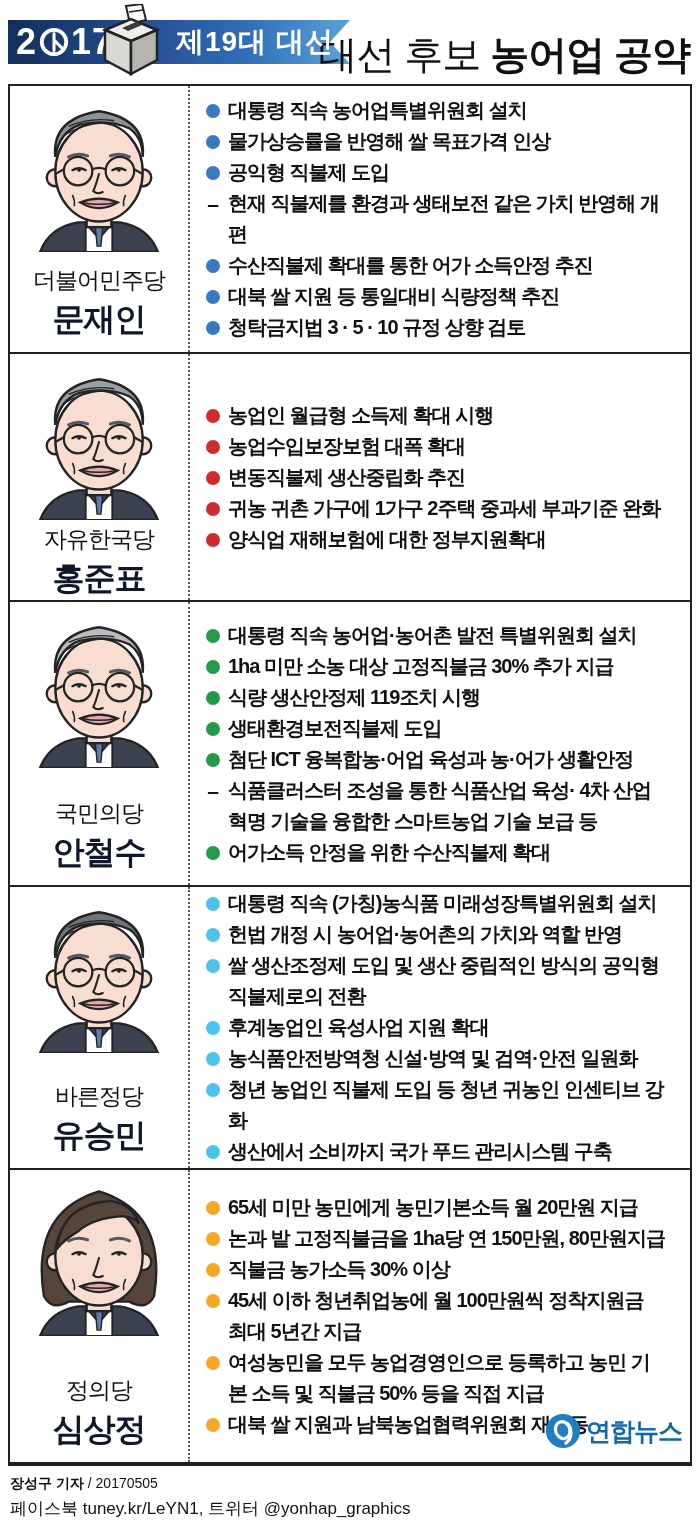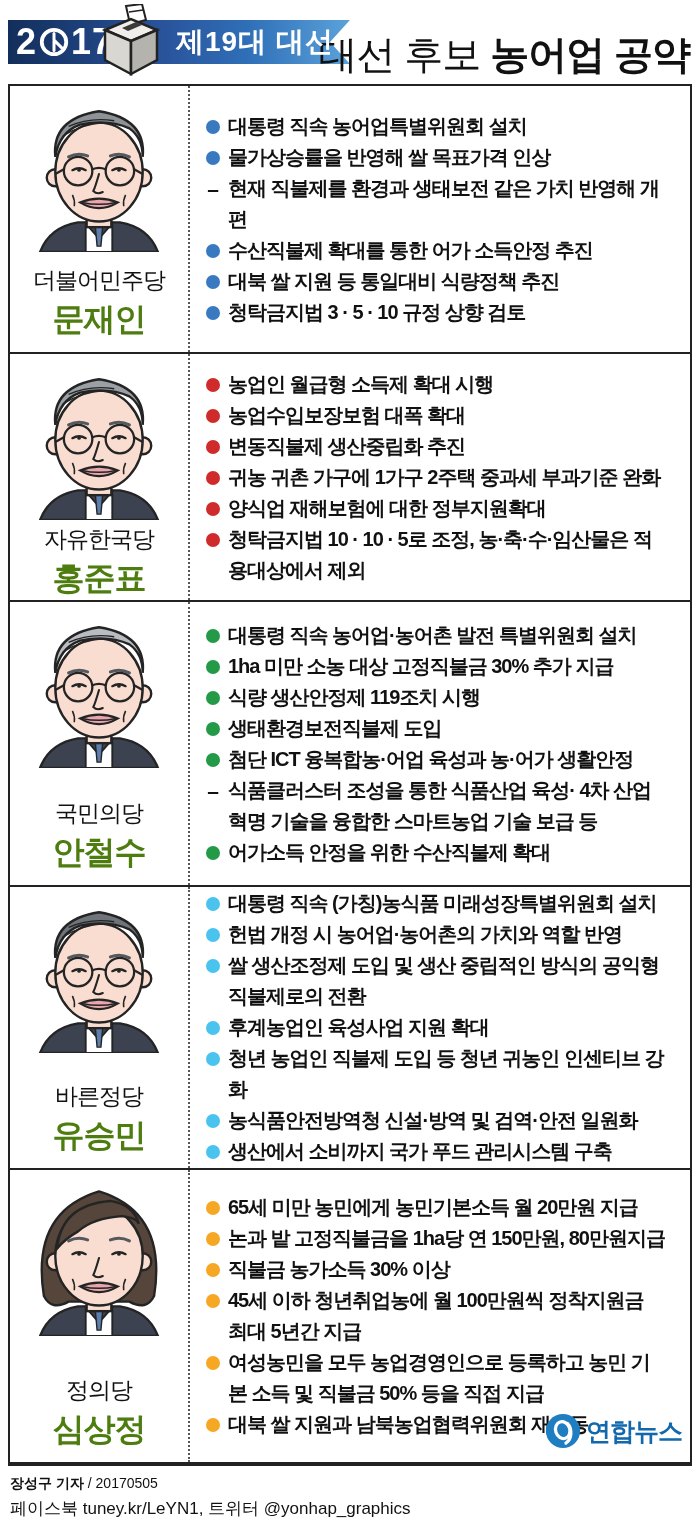--- a/index.html
+++ b/index.html
@@ -39,21 +39,21 @@
   }
   .row{display:flex;border-bottom:2px solid #222;box-sizing:border-box;}
   .row:last-child{border-bottom:none;}
   .left{
     width:180px;flex:0 0 180px;border-right:2px dotted #555;box-sizing:border-box;
     display:flex;flex-direction:column;align-items:center;
   }
   .portrait{margin-top:8px;}
   .labels{margin-top:auto;margin-bottom:10px;text-align:center;}
   .party{font-size:23px;font-weight:500;color:#111;letter-spacing:-1px;}
-  .cname{font-size:32px;font-weight:900;color:#4d7c0f;margin-top:2px;letter-spacing:-1px;}
+  .cname{font-size:32px;font-weight:900;color:#0f172a;margin-top:2px;letter-spacing:-1px;}
 
   .pledges{
     flex:1;list-style:none;margin:0;padding:6px 24px 6px 16px;
     display:flex;flex-direction:column;justify-content:center;
   }
   .pledges li{display:flex;align-items:flex-start;}
   .ptext{
     flex:1;font-size:20px;font-weight:700;line-height:31px;color:#111;letter-spacing:-1px;
   }
   .b{
@@ -144,20 +144,24 @@
     </div>
     <ul class="pledges">
           <li>
             <span class="b" style="background: rgb(56, 121, 192);"></span>
             <span class="ptext">대통령 직속 농어업특별위원회 설치</span>
           </li>
           <li>
             <span class="b" style="background: rgb(56, 121, 192);"></span>
             <span class="ptext">물가상승률을 반영해 쌀 목표가격 인상</span>
           </li>
+          <li>
+            <span class="b" style="background: rgb(56, 121, 192);"></span>
+            <span class="ptext">공익형 직불제 도입</span>
+          </li>
           <li class="indent">
             <span class="dash">–</span>
             <span class="ptext">현재 직불제를 환경과 생태보전 같은 가치 반영해 개편</span>
           </li>
           <li>
             <span class="b" style="background: rgb(56, 121, 192);"></span>
             <span class="ptext">수산직불제 확대를 통한 어가 소득안정 추진</span>
           </li>
           <li>
             <span class="b" style="background: rgb(56, 121, 192);"></span>
@@ -213,24 +217,20 @@
             <span class="ptext">변동직불제 생산중립화 추진</span>
           </li>
           <li>
             <span class="b" style="background: rgb(207, 43, 43);"></span>
             <span class="ptext">귀농 귀촌 가구에 1가구 2주택 중과세 부과기준 완화</span>
           </li>
           <li>
             <span class="b" style="background: rgb(207, 43, 43);"></span>
             <span class="ptext">양식업 재해보험에 대한 정부지원확대</span>
           </li>
-          <li>
-            <span class="b" style="background: rgb(207, 43, 43);"></span>
-            <span class="ptext">청탁금지법 10 · 10 · 5로 조정,  농·축·수·임산물은 적용대상에서 제외</span>
-          </li>
         </ul>
   </section>
 
   <section class="row" style="height: 285px;">
     <div class="left">
       <div class="portrait"><svg width="152" height="158" viewBox="0 0 160 166">
               <path d="M18,166 Q28,140 58,135 L102,135 Q132,140 142,166 Z" fill="#3c4250" stroke="#242424" stroke-width="2.5"></path>
               <path d="M66,136 L80,152 L94,136 L94,166 L66,166 Z" fill="#fff" stroke="#242424" stroke-width="2"></path>
               <path d="M76,138 L84,138 L82,160 L78,160 Z" fill="#5e7fae" stroke="#242424" stroke-width="1.5"></path>
               <rect x="67" y="118" width="26" height="22" fill="#f9ddd1" stroke="#242424" stroke-width="2.5"></rect>
@@ -329,25 +329,25 @@
           <li>
             <span class="b" style="background: rgb(74, 196, 238);"></span>
             <span class="ptext">쌀 생산조정제 도입 및 생산 중립적인 방식의 공익형 직불제로의 전환</span>
           </li>
           <li>
             <span class="b" style="background: rgb(74, 196, 238);"></span>
             <span class="ptext">후계농업인 육성사업 지원 확대</span>
           </li>
           <li>
             <span class="b" style="background: rgb(74, 196, 238);"></span>
+            <span class="ptext">농식품안전방역청 신설·방역 및 검역·안전 일원화</span>
+          </li>
+          <li>
+            <span class="b" style="background: rgb(74, 196, 238);"></span>
             <span class="ptext">청년 농업인 직불제 도입 등 청년 귀농인 인센티브 강화</span>
-          </li>
-          <li>
-            <span class="b" style="background: rgb(74, 196, 238);"></span>
-            <span class="ptext">농식품안전방역청 신설·방역 및 검역·안전 일원화</span>
           </li>
           <li>
             <span class="b" style="background: rgb(74, 196, 238);"></span>
             <span class="ptext">생산에서 소비까지 국가 푸드 관리시스템 구축</span>
           </li>
         </ul>
   </section>
 
   <section class="row" style="height: 294px;">
     <div class="left">

